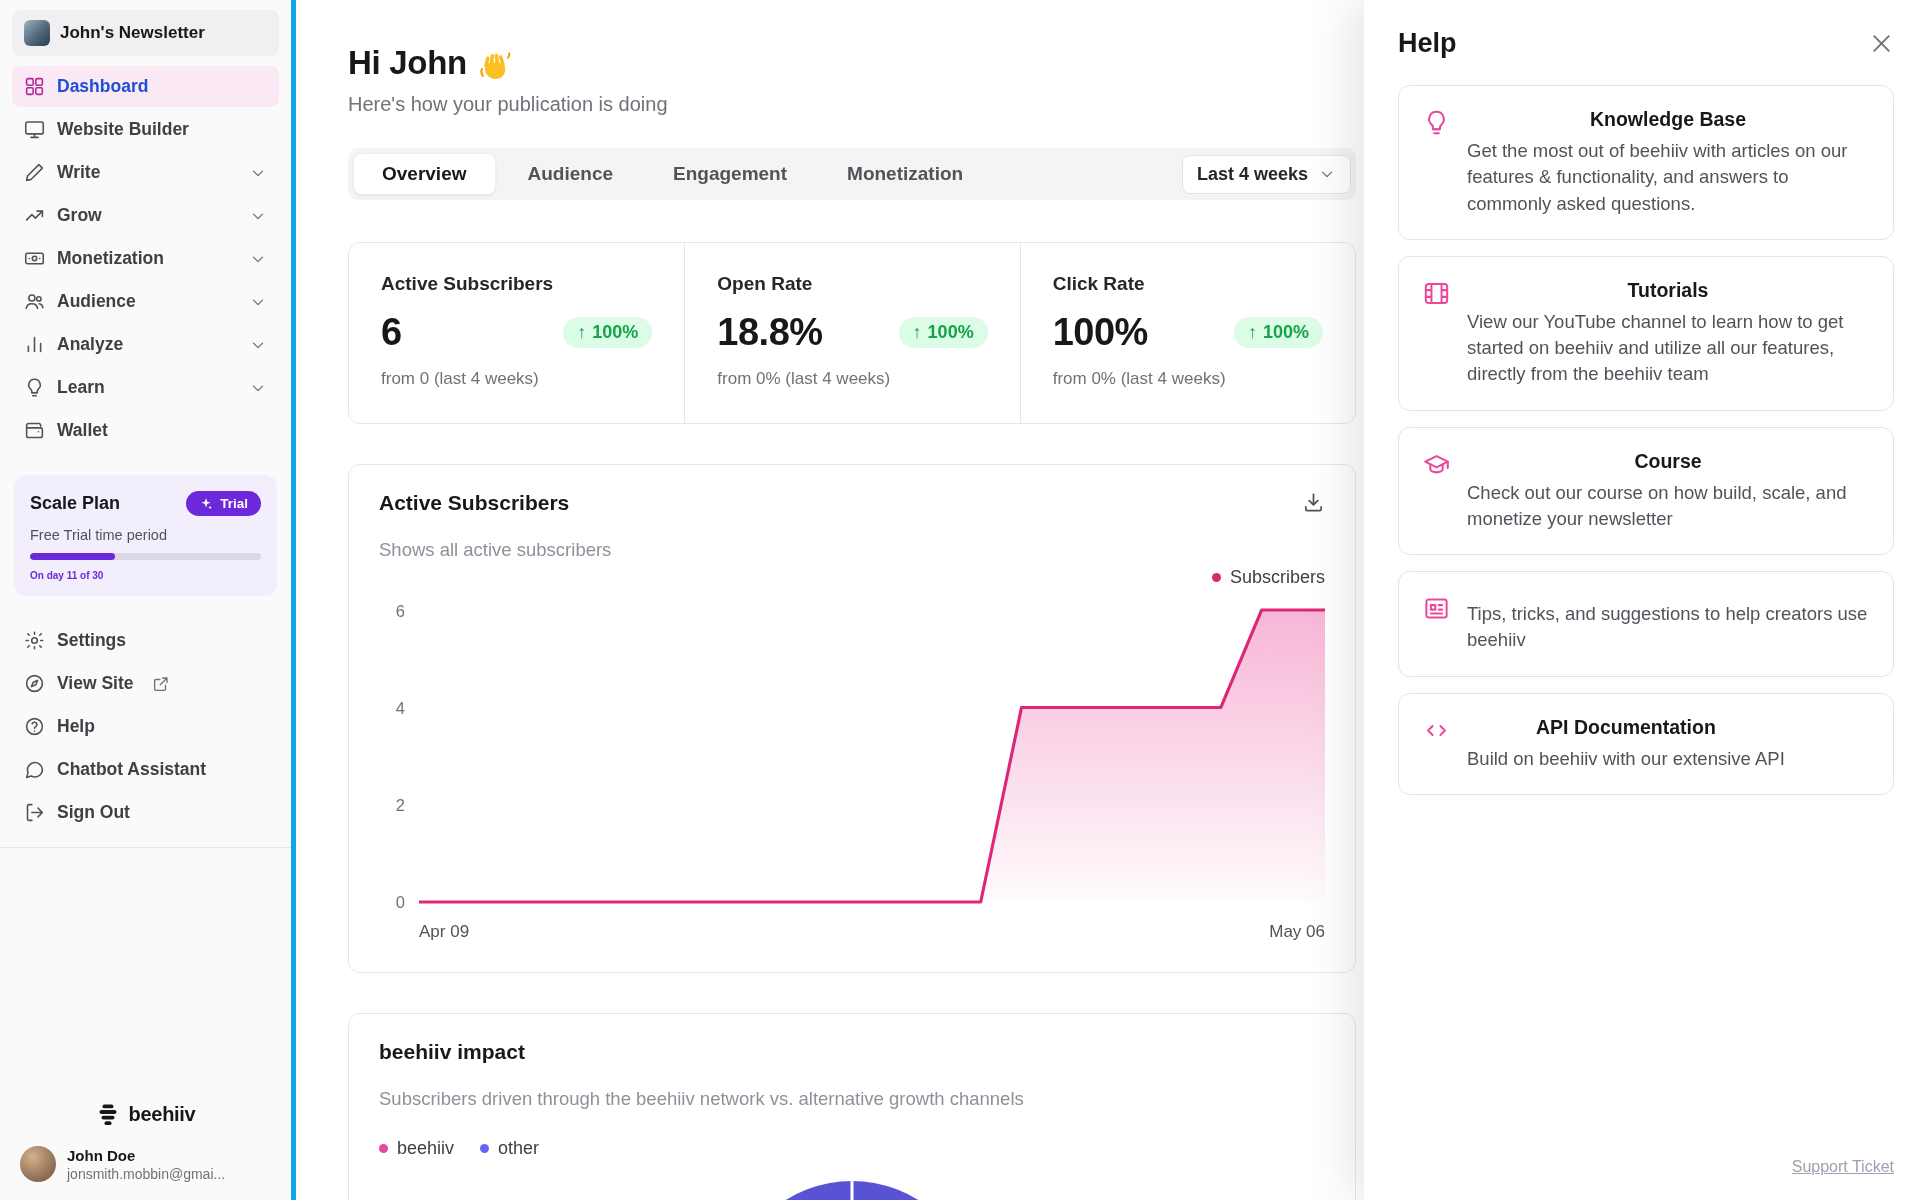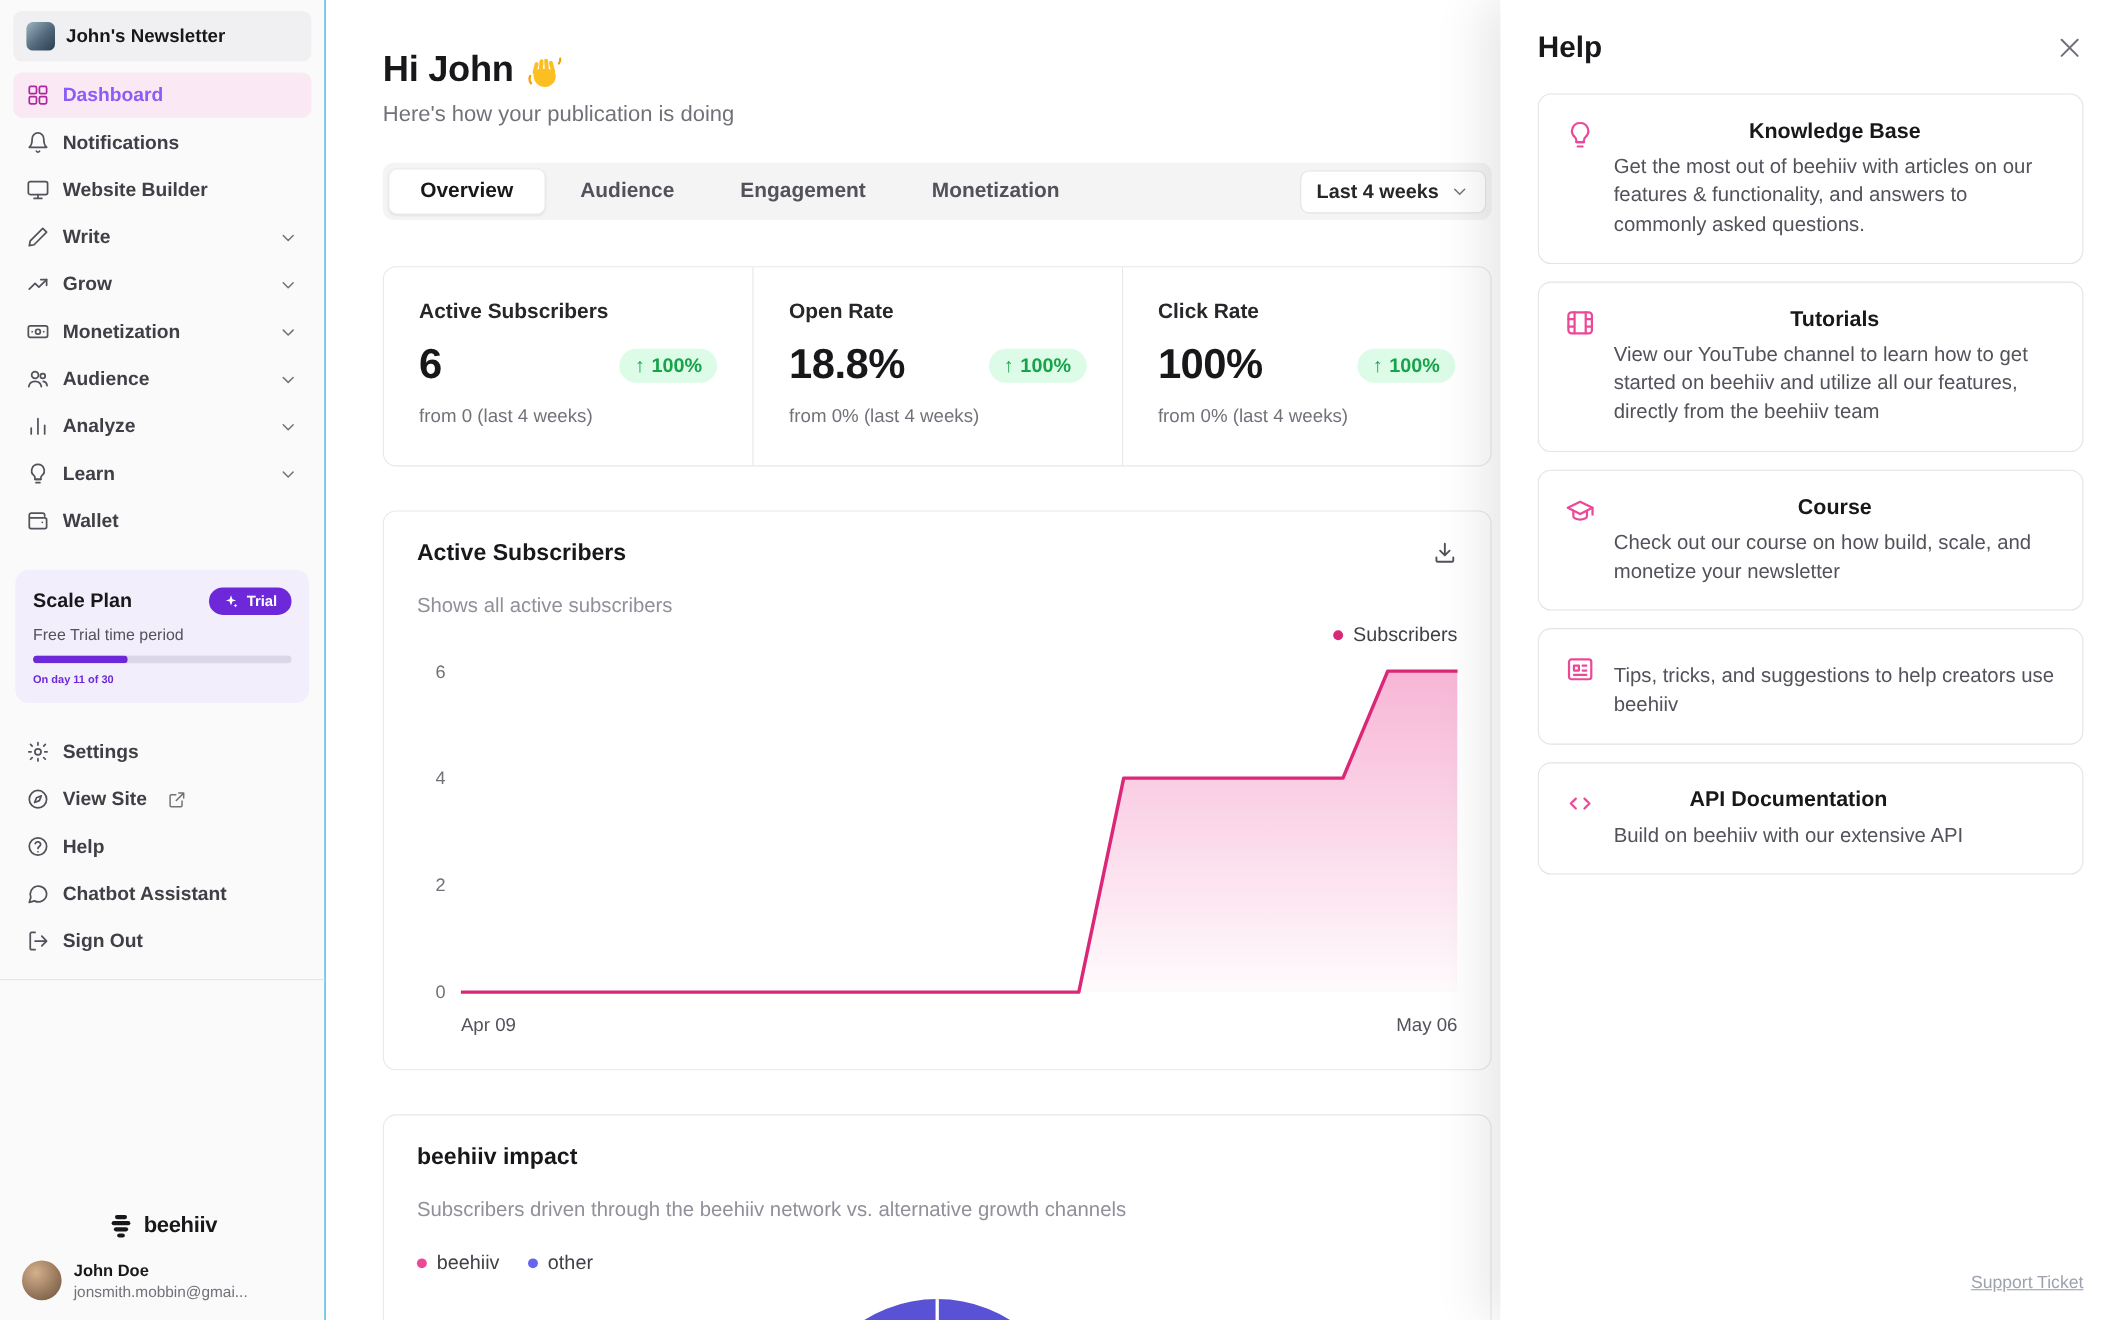--- a/index.html
+++ b/index.html
@@ -1,26 +1,26 @@
 <!DOCTYPE html>
 <html><head>
 <meta charset="utf-8">
 <style>
   * { margin:0; padding:0; box-sizing:border-box; }
   html,body { width:1920px; height:1200px; overflow:hidden; }
   body { font-family:"Liberation Sans", sans-serif; background:#fff; color:#18181b; display:flex; }
 
   
-  .sidebar { width:296px; min-width:296px; height:100%; background:#fafafa; border-right:1px solid #0ea5e9; display:flex; flex-direction:column; padding:10px 12px 0; }
+  .sidebar { width:296px; min-width:296px; height:100%; background:#fafafa; border-right:5px solid #0ea5e9; display:flex; flex-direction:column; padding:10px 12px 0; }
   .workspace { display:flex; align-items:center; gap:10px; padding:10px 12px; background:#f0f0f2; border-radius:8px; font-size:17px; font-weight:700; cursor:pointer; }
   .ws-avatar { width:26px; height:26px; border-radius:6px; background:linear-gradient(135deg,#9db4c0 0%,#51677a 55%,#2c3e50 100%); flex:none; }
   .nav { margin-top:10px; display:flex; flex-direction:column; gap:2px; }
   .nav-item { display:flex; align-items:center; gap:12px; padding:10px 12px; border-radius:8px; font-size:17.5px; font-weight:600; color:#3f3f46; cursor:pointer; }
   .nav-item .icon { width:21px; height:21px; color:#52525b; flex:none; }
-  .nav-item.active { background:#fae8f4; color:#8b5cf6; }
+  .nav-item.active { background:#fae8f4; color:#1d4ed8; }
   .nav-item.active .icon { color:#b center; }
   .nav-item.active .icon { color:#b0269c; }
   .chev { margin-left:auto; width:18px; height:18px; color:#71717a; flex:none; }
   .icon svg, .chev svg { display:block; }
 
   .plan { margin:24px 2px 0; background:#f2eefb; border-radius:12px; padding:16px 16px 15px; }
   .plan-head { display:flex; align-items:center; justify-content:space-between; }
   .plan-name { font-size:18px; font-weight:700; }
   .badge { display:inline-flex; align-items:center; gap:7px; background:#6d28d9; color:#fff; font-size:13.5px; font-weight:600; padding:5px 13px; border-radius:999px; }
   .badge .icon { width:14px; height:14px; }
@@ -106,29 +106,20 @@
     <div class="nav-item active">
       <span class="icon">
           <svg viewBox="0 0 24 24" width="100%" height="100%" fill="none" stroke="currentColor" stroke-width="1.8" stroke-linecap="round" stroke-linejoin="round">
             <rect x="3" y="3" width="7.5" height="7.5" rx="1.5"></rect>
             <rect x="13.5" y="3" width="7.5" height="7.5" rx="1.5"></rect>
             <rect x="3" y="13.5" width="7.5" height="7.5" rx="1.5"></rect>
             <rect x="13.5" y="13.5" width="7.5" height="7.5" rx="1.5"></rect>
           </svg>
         </span>
       <span>Dashboard</span>
-    </div>
-    <div class="nav-item">
-      <span class="icon">
-          <svg viewBox="0 0 24 24" width="100%" height="100%" fill="none" stroke="currentColor" stroke-width="1.8" stroke-linecap="round" stroke-linejoin="round">
-            <path d="M18 8a6 6 0 1 0-12 0c0 7-3 9-3 9h18s-3-2-3-9"></path>
-            <path d="M13.7 21a2 2 0 0 1-3.4 0"></path>
-          </svg>
-        </span>
-      <span>Notifications</span>
     </div>
     <div class="nav-item">
       <span class="icon">
           <svg viewBox="0 0 24 24" width="100%" height="100%" fill="none" stroke="currentColor" stroke-width="1.8" stroke-linecap="round" stroke-linejoin="round">
             <rect x="2" y="3.5" width="20" height="13.5" rx="2"></rect>
             <path d="M8 21h8M12 17v4"></path>
           </svg>
         </span>
       <span>Website Builder</span>
     </div>

